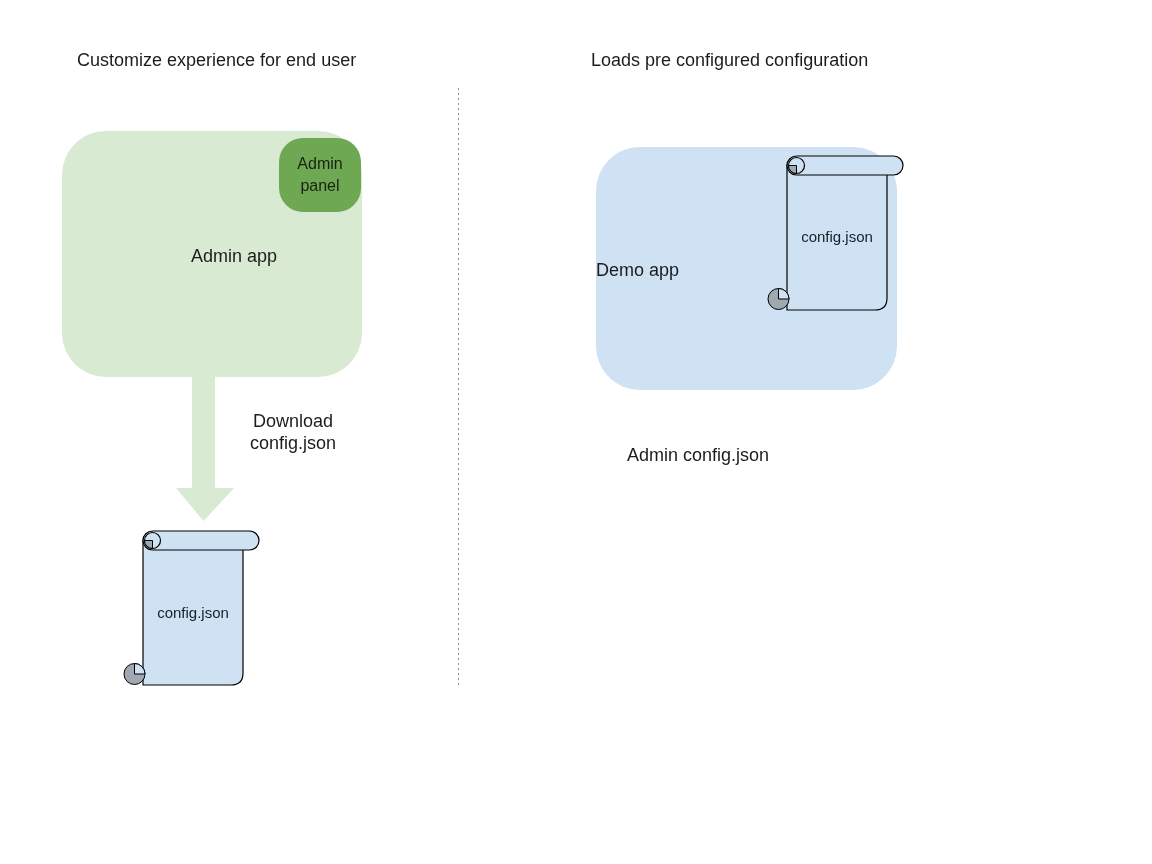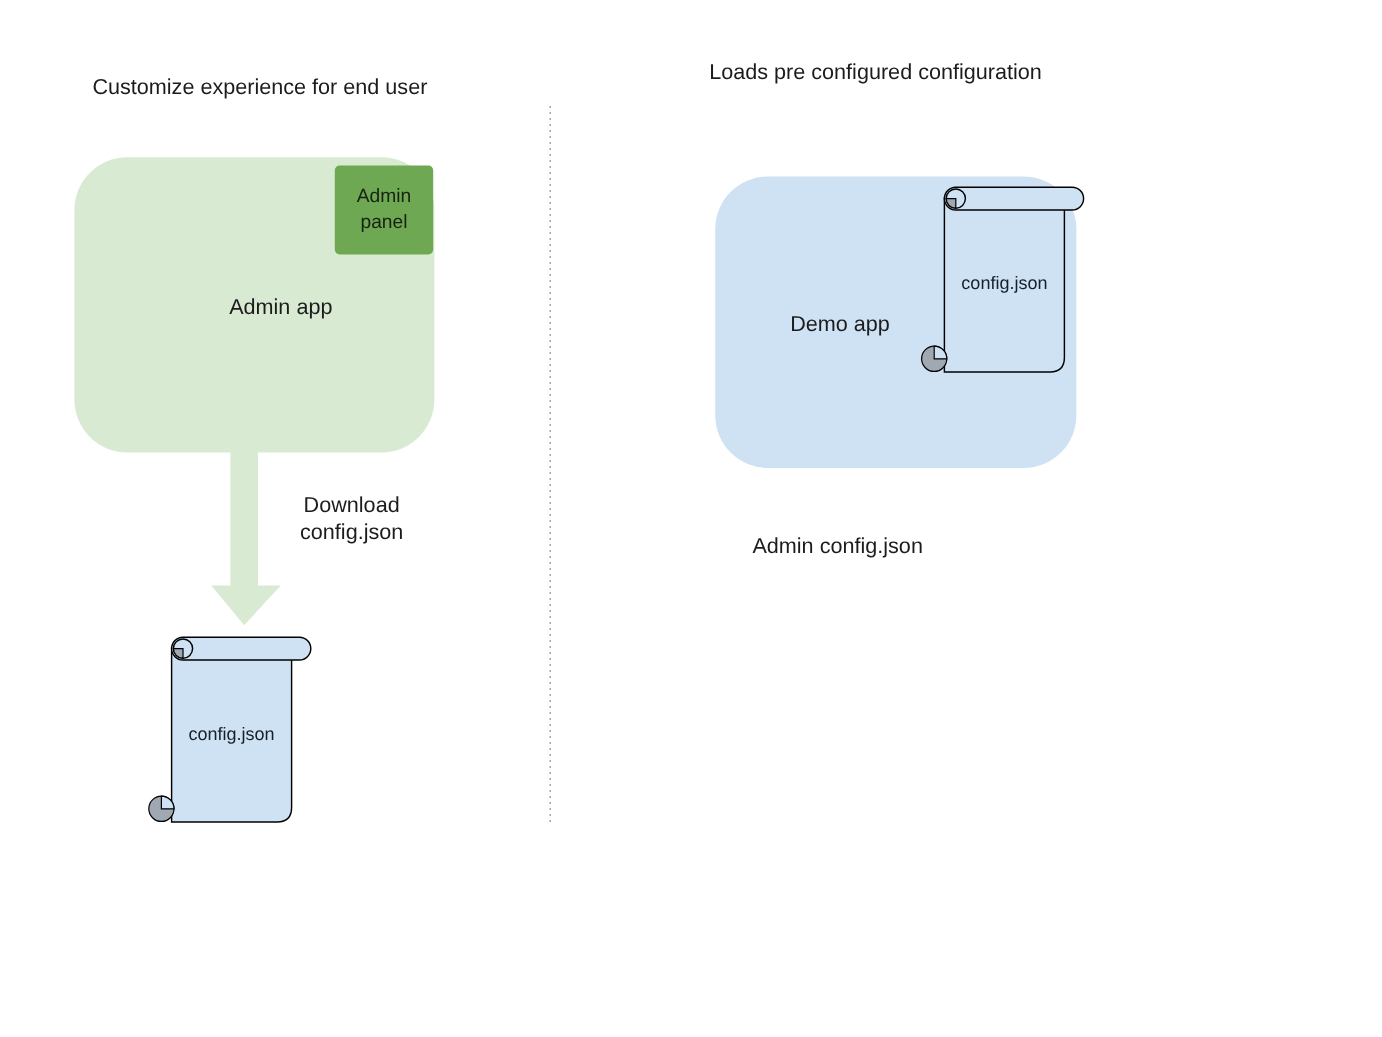--- a/index.html
+++ b/index.html
@@ -33,21 +33,21 @@
     background:repeating-linear-gradient(to bottom, var(--divider-grey) 0 2px, transparent 2px 5px);
   }
   .admin-app-box{
     left:62px;top:131px;width:300px;height:246px;
     background:var(--green-light);
     border-radius:44px;
   }
   .admin-panel-badge{
     left:279px;top:138px;width:82px;height:74px;
     background:var(--green-mid);
-    border-radius:4px;
+    border-radius:24px;
     display:flex;align-items:center;justify-content:center;text-align:center;
     font-size:16px;line-height:22px;color:#162312;
   }
   .admin-app-label{
     left:62px;top:245px;width:344px;
     text-align:center;font-size:18px;line-height:22px;
   }
   .arrow-svg{left:170px;top:376px;width:70px;height:146px;}
   .arrow-poly{fill:var(--green-light);}
   .download-label{
@@ -66,31 +66,31 @@
   }
   .scroll-label-left{left:143px;top:604px;}
   .scroll-label-right{left:787px;top:228px;}
   .demo-app-box{
     left:596px;top:147px;width:301px;height:243px;
     background:var(--blue-light);
     border-radius:44px;
   }
   .demo-app-label{
     left:596px;top:259px;width:208px;
-    text-align:center;font-size:18px;line-height:22px;
+    font-size:18px;line-height:22px;
   }
   .loads-caption{
     left:627px;top:444px;
     font-size:18px;line-height:22px;white-space:nowrap;
   }
 </style>
 </head>
 <body>
 
-<div class="abs title" style="left:77px;top:61px;">Customize experience for end user</div>
+<div class="abs title" style="left:77px;top:49px;">Customize experience for end user</div>
 
 <div class="abs title" style="left:591px;top:49px;">Loads pre configured configuration</div>
 
 <div class="abs section-divider"></div>
 
 <div class="abs admin-app-box"></div>
 
 <div class="abs admin-panel-badge">
   <span>Admin panel</span>
 </div>

